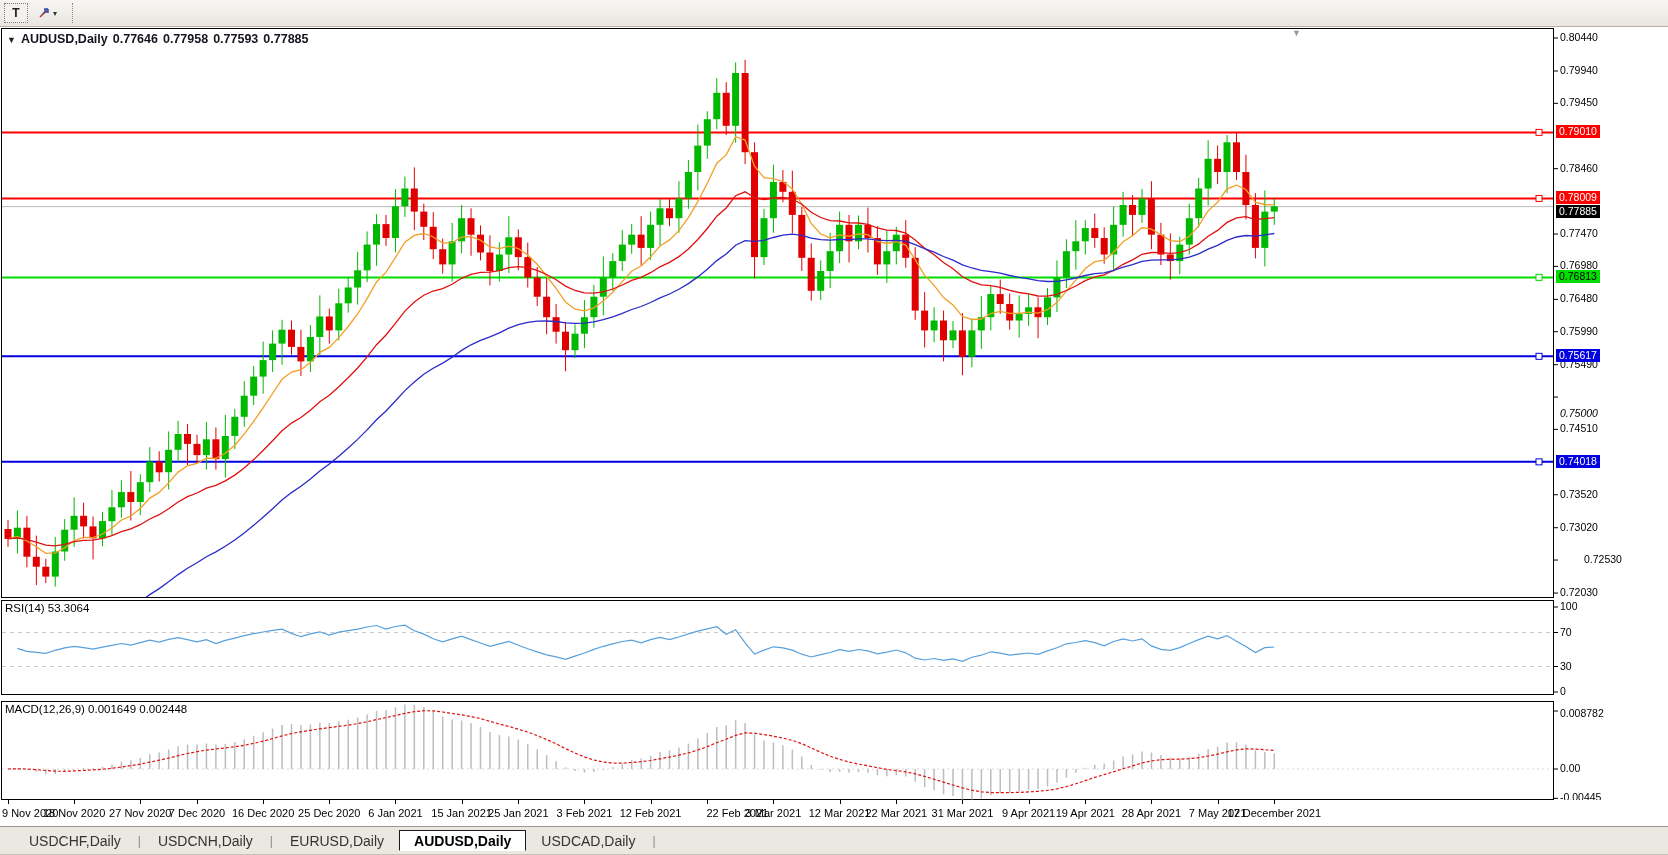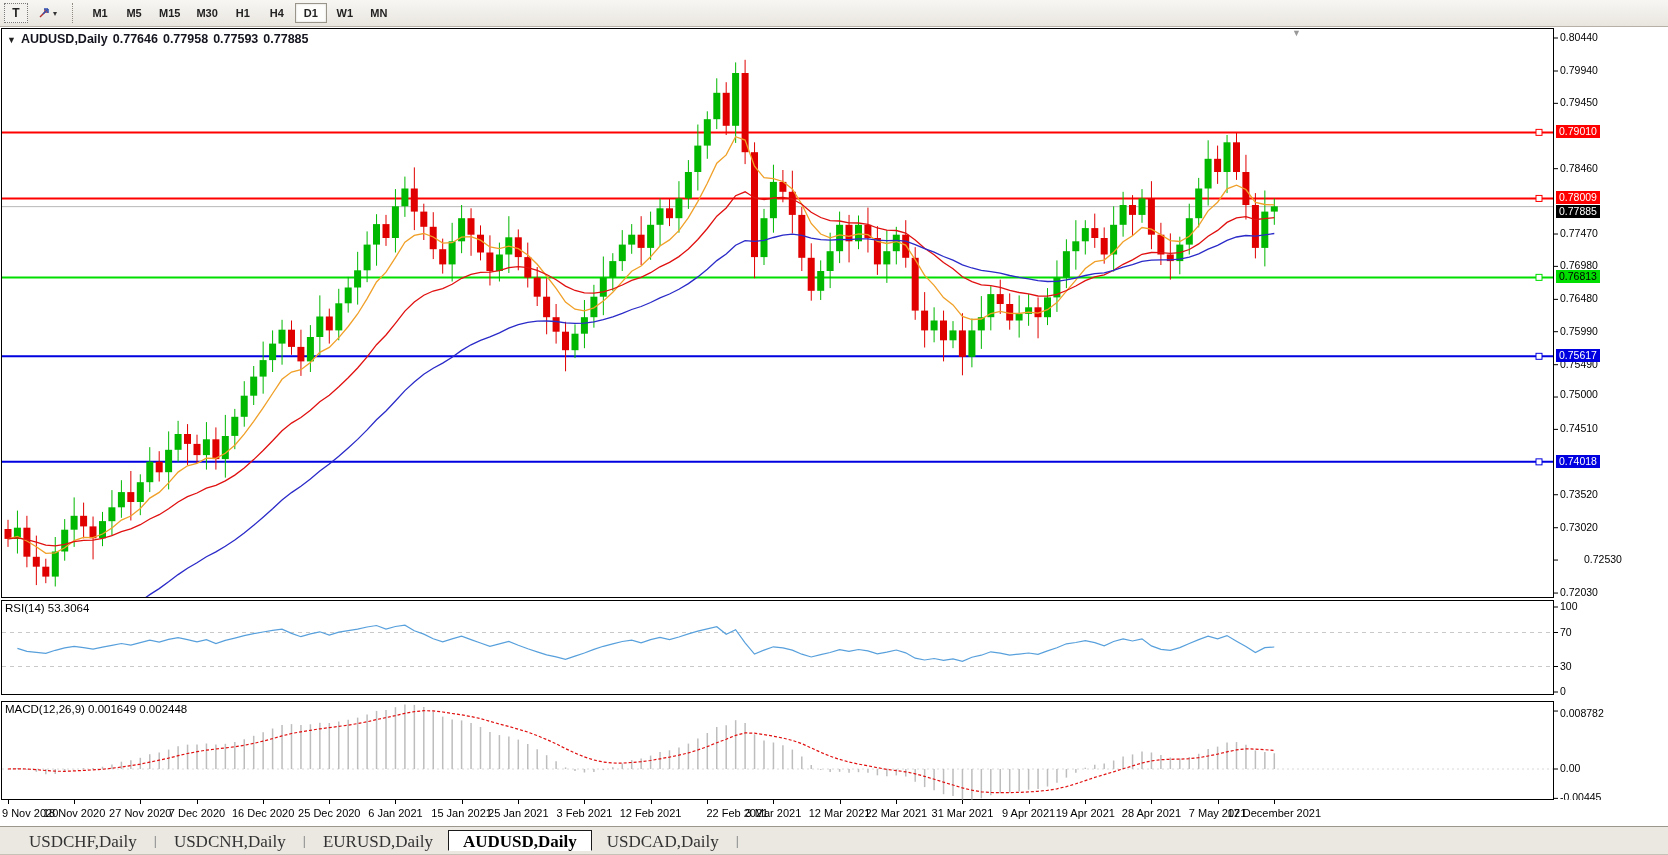--- a/index.html
+++ b/index.html
@@ -25,50 +25,39 @@
   .plabel{position:absolute;left:5px;top:2px;font-size:11.5px;color:#000;}
   #chart-title{position:absolute;left:7px;top:4px;font-size:12.5px;font-weight:600;color:#14141e;}
   #chart-title span{margin-right:5px;}
   #title-marker{font-size:9px;color:#222;}
   #shift-marker{position:absolute;top:0px;font-size:9px;color:#999;}
   .datelab{position:absolute;top:7px;font-size:11px;color:#000;white-space:nowrap;transform:translateX(-50%);}
   .datelab.edge{transform:none;}
   .dtick{position:absolute;top:0;width:1px;height:4px;background:#000;}
   
   #tab-bar{position:absolute;top:826px;left:0;width:1668px;height:29px;background:#ebe8e1;border-top:1px solid #9b978c;display:flex;align-items:center;padding-left:14px;box-sizing:border-box;border-bottom:1px solid #c6c2b8;}
-  .tab{height:21px;line-height:21px;padding:0 14px;font-size:17px;color:#333;background:transparent;border:1px solid transparent;font-family:Liberation Serif, serif;}
+  .tab{height:21px;line-height:21px;padding:0 14px;font-size:14px;color:#333;background:transparent;border:1px solid transparent;font-family:Liberation Sans, sans-serif;}
   .tab.active{background:#fff;border:1px solid #1a1a1a;border-bottom:1px solid #fff;font-weight:700;color:#000;}
   .tabsep{color:#8a8a8a;font-size:12px;padding:0 2px;}
 </style>
 </head>
 <body>
 
 <div id="toolbar">
   <button id="text-tool" class="tbtn">T</button>
   <button id="arrows-tool" class="tbtn">
     <svg width="14" height="14" viewBox="0 0 14 14" style="position:static">
       <path d="M3 11 L8 6" stroke="#b03030" stroke-width="1.5" fill="none"></path>
       <path d="M8 6 l-3 0 M8 6 l0 3" stroke="#b03030" stroke-width="1.5" fill="none" transform="rotate(180 8 6)"></path>
       <path d="M11 3 l-4 0 M11 3 l0 4" stroke="#3050b0" stroke-width="1.5" fill="none"></path>
       <path d="M6 8 L11 3" stroke="#3050b0" stroke-width="1.5" fill="none"></path>
     </svg>
     <span class="caret">▾</span>
   </button>
   <div class="grip"></div>
-  <div id="tf-group" style="display:flex;align-items:center;">
-      <button class="tfb">M1</button>
-      <button class="tfb">M5</button>
-      <button class="tfb">M15</button>
-      <button class="tfb">M30</button>
-      <button class="tfb">H1</button>
-      <button class="tfb">H4</button>
-      <button class="tfb active">D1</button>
-      <button class="tfb">W1</button>
-      <button class="tfb">MN</button>
-    </div>
 </div>
 
 <div id="main-panel" class="panel">
   <svg id="main-svg" width="1668" height="570">
       <rect x="1.5" y="0.5" width="1552" height="569" fill="none" stroke="#000"></rect>
       <defs>
         <clipPath id="mclip">
           <rect x="2" y="1" width="1550" height="568"></rect>
         </clipPath>
       </defs>
@@ -380,21 +369,21 @@
   <div id="shift-marker" style="left:1292px;">▼</div>
 <div class="ax" style="top: 3px;">0.80440</div>
     <div class="ax" style="top: 36px;">0.79940</div>
     <div class="ax" style="top: 68.34px;">0.79450</div>
     <div class="ax" style="top: 133.68px;">0.78460</div>
     <div class="ax" style="top: 199.02px;">0.77470</div>
     <div class="ax" style="top: 231.36px;">0.76980</div>
     <div class="ax" style="top: 264.36px;">0.76480</div>
     <div class="ax" style="top: 296.7px;">0.75990</div>
     <div class="ax" style="top: 329.7px;">0.75490</div>
-    <div class="ax" style="top: 360px;">0.75000</div>
+    <div class="ax" style="top: 379px; font-style: italic;">0.75000</div>
     <div class="ax" style="top: 394.38px;">0.74510</div>
     <div class="ax" style="top: 459.72px;">0.73520</div>
     <div class="ax" style="top: 492.72px;">0.73020</div>
     <div class="ax" style="top: 525.06px; padding-left: 24px;">0.72530</div>
     <div class="ax" style="top: 558.06px;">0.72030</div>
     <div class="tag" style="background: rgb(255, 0, 0); color: rgb(255, 255, 255); top: 97.38px;">0.79010</div>
     <div class="tag" style="background: rgb(255, 0, 0); color: rgb(255, 255, 255); top: 163.446px;">0.78009</div>
     <div class="tag" style="background: rgb(0, 221, 0); color: rgb(0, 0, 0); top: 242.382px;">0.76813</div>
     <div class="tag" style="background: rgb(0, 0, 224); color: rgb(255, 255, 255); top: 321.318px;">0.75617</div>
     <div class="tag" style="background: rgb(0, 0, 224); color: rgb(255, 255, 255); top: 426.852px;">0.74018</div>

